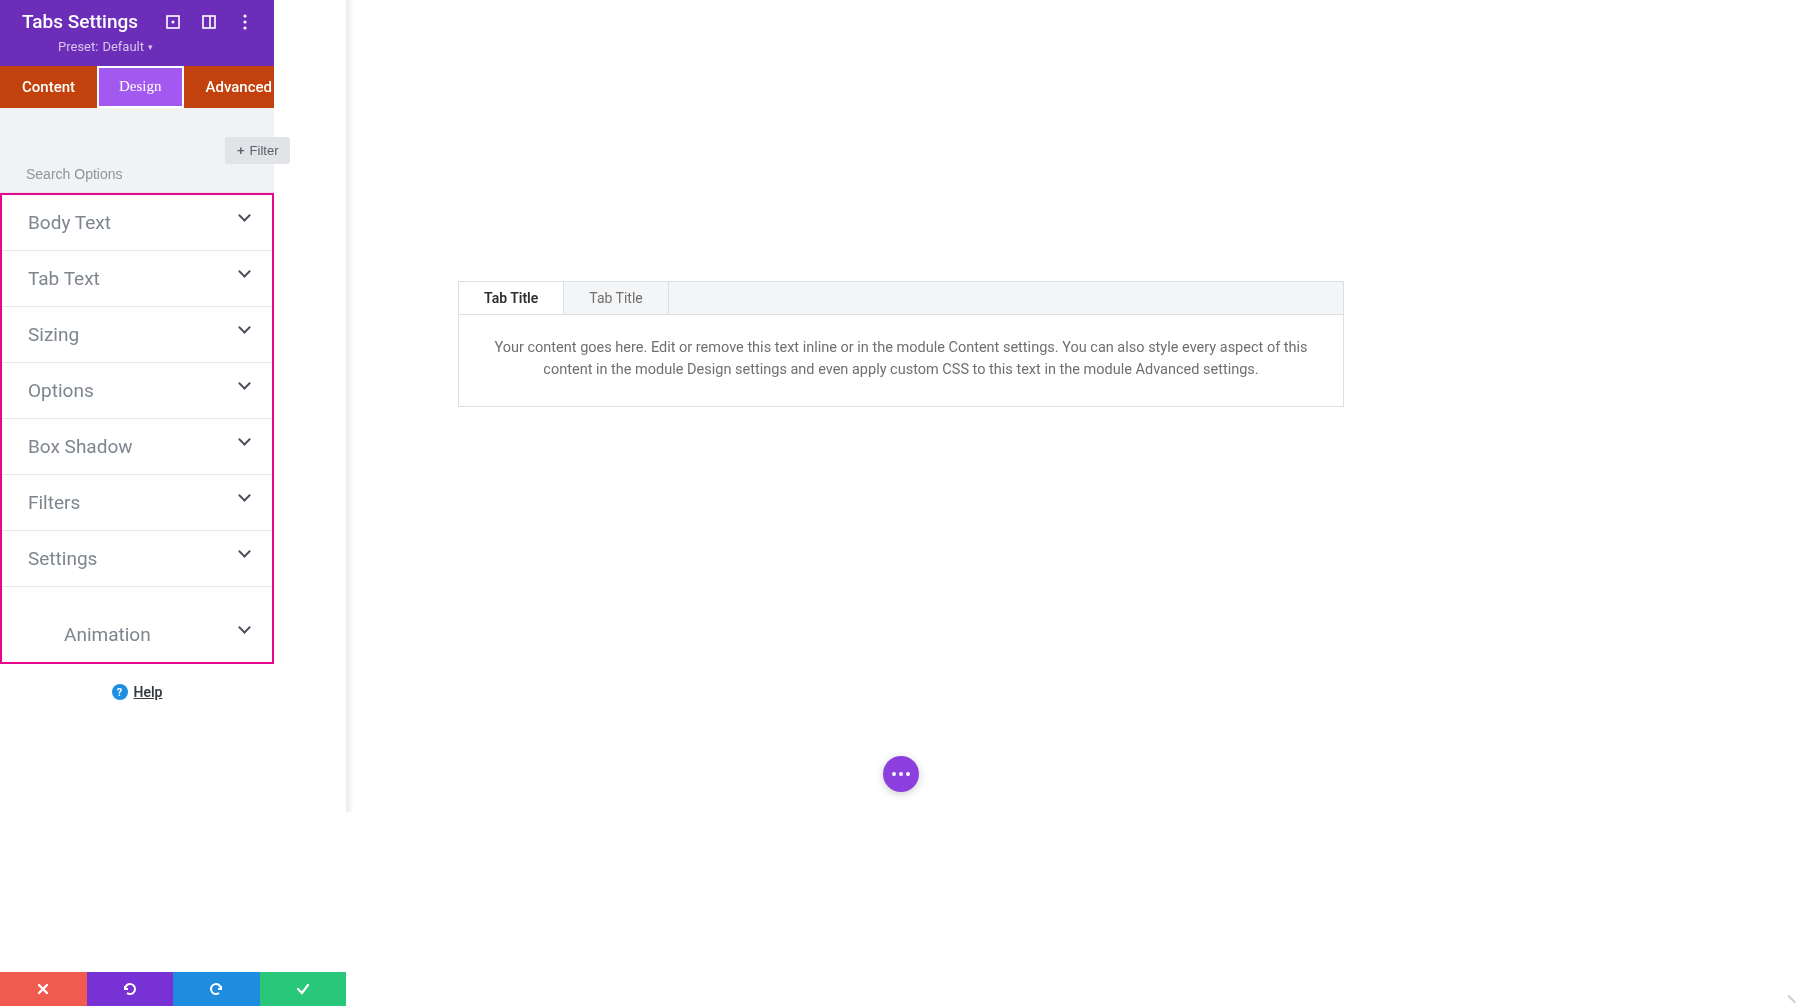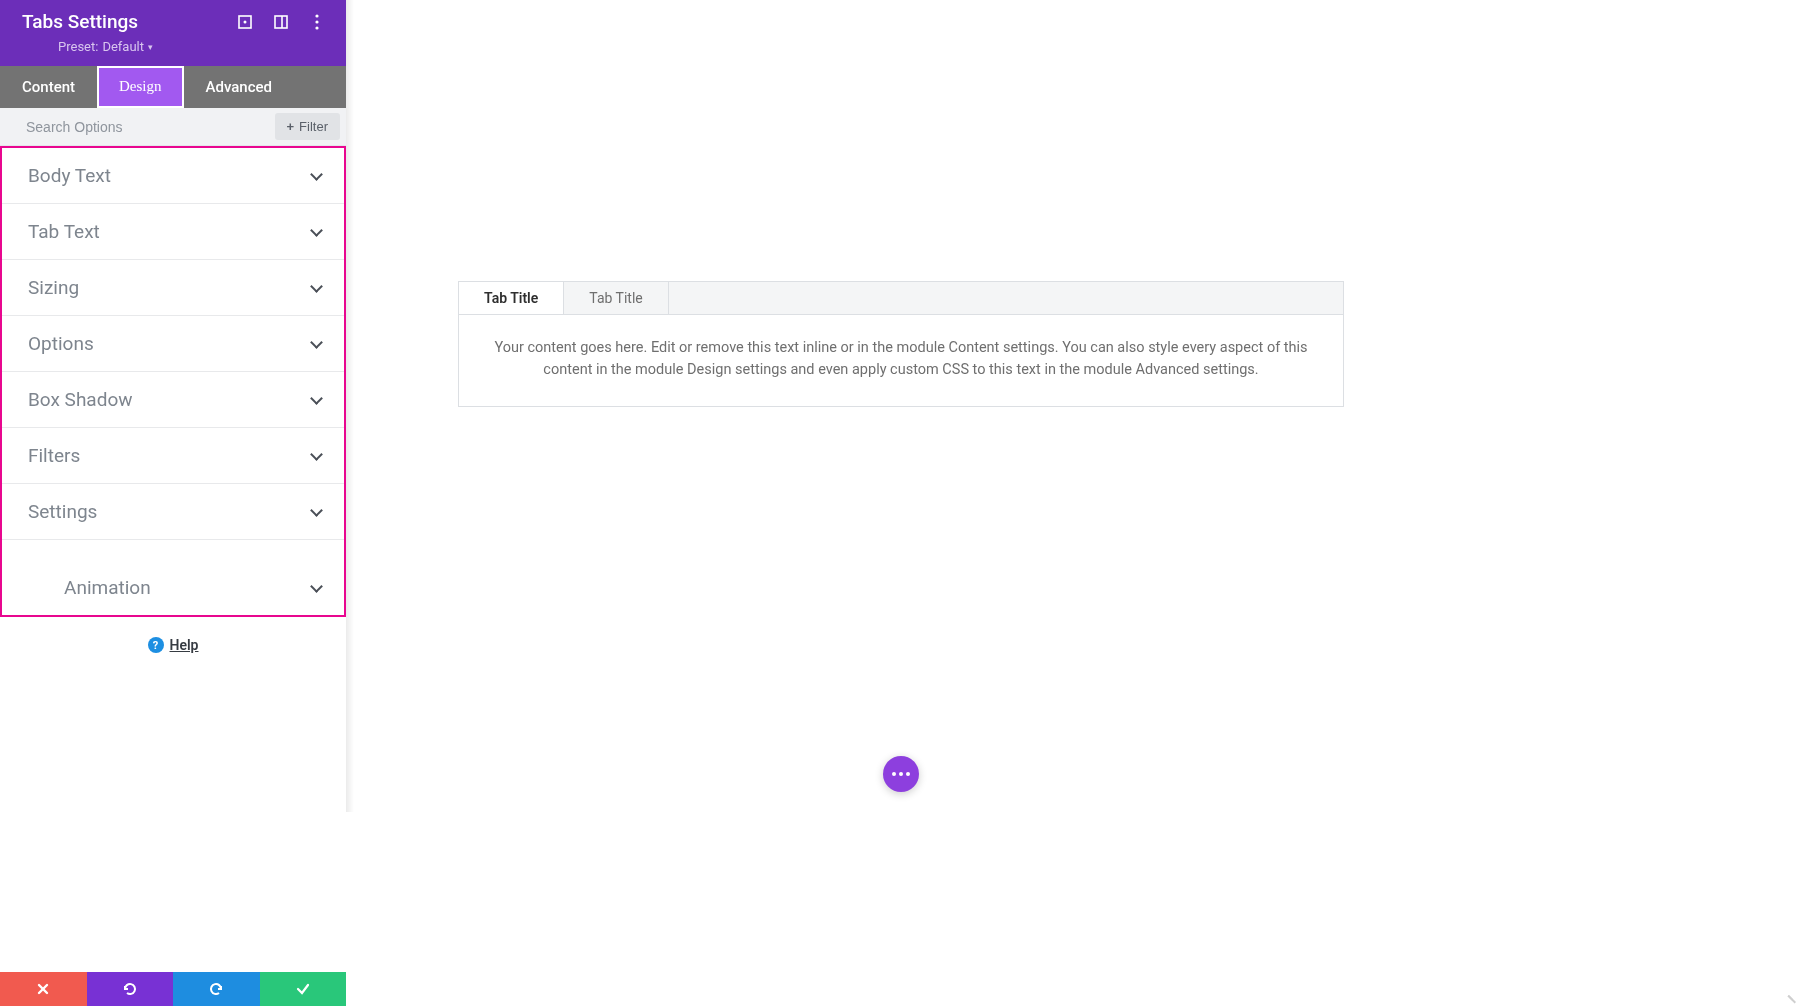--- a/index.html
+++ b/index.html
@@ -9,21 +9,21 @@
     }
     body {
       font-family: -apple-system, BlinkMacSystemFont, "Segoe UI", Roboto, "Helvetica Neue", Arial, sans-serif;
       background: #ffffff;
       width: 1800px;
       height: 1006px;
       overflow: hidden;
       position: relative;
     }
     .panel {
-      width: 346px;
+      width: 274px;
       height: 812px;
       background: #ffffff;
       position: relative;
       display: flex;
       flex-direction: column;
     }
     .panel-header {
       background: #6c2eb9;
       color: #ffffff;
       padding: 0;
@@ -55,21 +55,21 @@
     .preset-row {
       padding: 4px 22px 12px 22px;
       font-size: 13px;
       color: #d8c5ee;
       display: flex;
       align-items: center;
       gap: 4px;
       margin-left: 36px;
     }
     .tabs-row {
-      background: #737373;
+      background: #c2410c;
       display: flex;
     }
     .tab-btn {
       padding: 12px 22px;
       font-size: 15px;
       color: #ffffff;
       cursor: pointer;
       font-weight: 500;
     }
     .tab-btn.active {
@@ -85,20 +85,21 @@
       border-bottom: 1px solid #e4e6e9;
     }
     .search-input {
       flex: 1;
       border: none;
       background: transparent;
       padding: 10px 12px 10px 26px;
       font-size: 14px;
       color: #6f7781;
       outline: none;
+      margin-top: 48px;
     }
     .search-input::placeholder {
       color: #8f959d;
     }
     .filter-btn {
       background: #e1e3e6;
       border: none;
       padding: 6px 12px;
       margin: 5px 6px;
       border-radius: 3px;
@@ -109,21 +110,20 @@
       align-items: center;
       gap: 5px;
     }
     .options-list {
       border: 2px solid #e8068f;
       margin: 0;
       flex-shrink: 0;
     }
     .option-item {
       display: flex;
-      align-items: center;
       justify-content: space-between;
       padding: 16px 22px 16px 26px;
       border-bottom: 1px solid #e8e9eb;
       cursor: pointer;
       background: #ffffff;
     }
     .option-item:last-child {
       border-bottom: none;
     }
     .option-item.gap-above {

